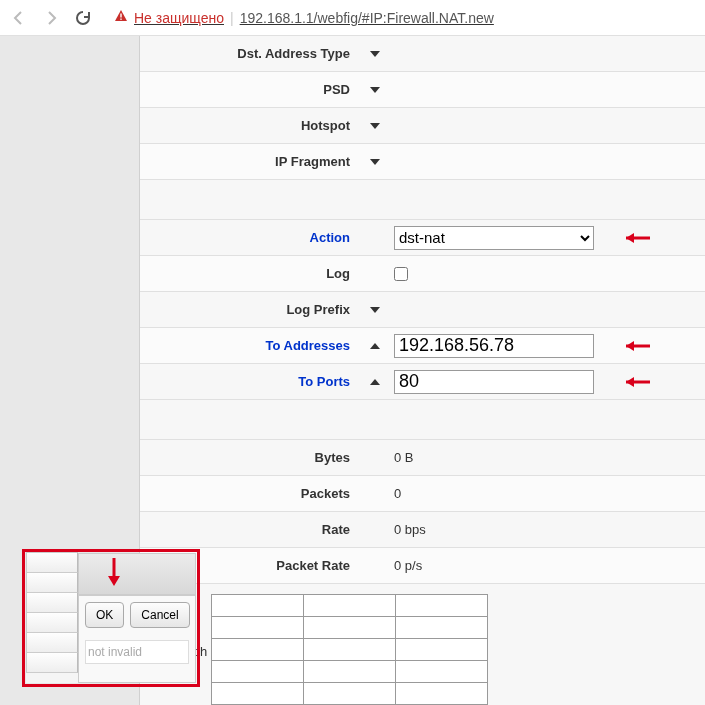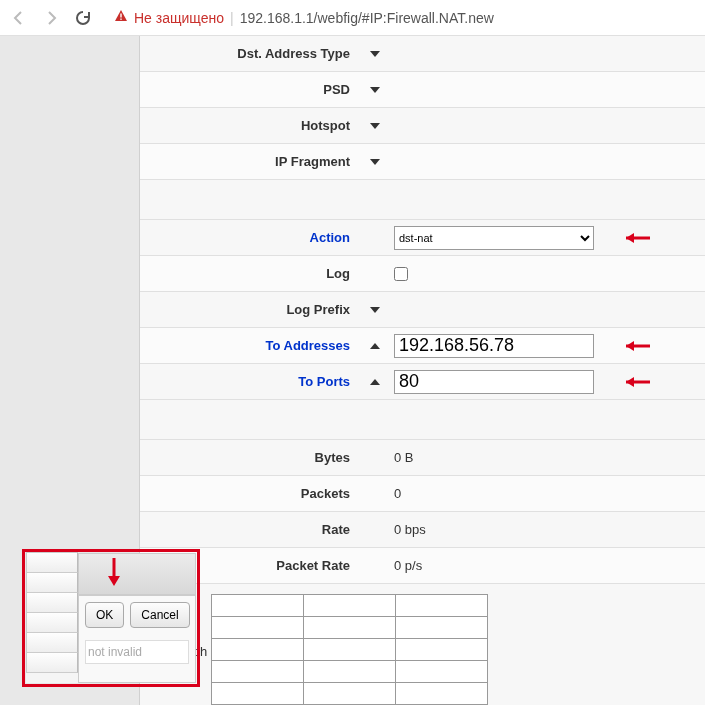--- a/index.html
+++ b/index.html
@@ -1,19 +1,19 @@
 <!DOCTYPE html>
 <html><head>
 <meta charset="utf-8">
 <style>
   * { box-sizing: border-box; margin: 0; padding: 0; }
   body { font-family: Arial, sans-serif; font-size: 13px; color: #333; background: #fff; width: 705px; height: 705px; overflow: hidden; }
 
   
-  .browser-bar { height: 36px; background: #fff; border-bottom: 1px solid #e0e0e0; display: flex; align-items: center; padding: 0 8px; gap: 10px; }
+  .browser-bar { height: 36px; background: #fff; border-bottom: 1px solid #e0e0e0; display: flex; align-items: center; padding: 0 8px; gap: 10px; text-decoration: underline; }
   .nav-btn { width: 22px; height: 22px; display: flex; align-items: center; justify-content: center; color: #888; font-size: 18px; }
   .nav-btn.disabled { color: #ccc; }
   .reload { font-size: 16px; }
   .url-area { display: flex; align-items: center; gap: 6px; margin-left: 10px; font-size: 14px; color: #555; }
   .warn-icon { color: #c9302c; font-size: 14px; }
   .warn-text { color: #c9302c; }
   .url-sep { color: #ccc; }
   .url-text { color: #555; }
 
   .page { display: flex; height: calc(100% - 36px); }
@@ -25,21 +25,21 @@
   .row .label { width: 220px; text-align: right; padding-right: 10px; font-weight: bold; color: #333; }
   .row .label.link { color: #0033cc; }
   .row .toggle { width: 30px; display: flex; justify-content: center; }
   .row .value { flex: 1; padding-left: 4px; display: flex; align-items: center; gap: 10px; }
 
   .tri-down { width: 0; height: 0; border-left: 5px solid transparent; border-right: 5px solid transparent; border-top: 6px solid #333; cursor: pointer; }
   .tri-up { width: 0; height: 0; border-left: 5px solid transparent; border-right: 5px solid transparent; border-bottom: 6px solid #333; cursor: pointer; }
 
   .spacer-row { height: 40px; background: #f7f7f7; border-bottom: 1px solid #e0e0e0; }
 
-  select.field { width: 200px; height: 24px; border: 1px solid #999; background: #fff; font-size: 11px; }
+  select.field { width: 200px; height: 24px; border: 1px solid #999; background: #fff; font-size: 15px; }
   input.text { width: 200px; height: 24px; border: 1px solid #999; padding: 0 4px; font-size: 18px; }
   input.check { width: 14px; height: 14px; }
 
   .arrow-right { display: inline-block; margin-left: 20px; }
   .arrow-right svg { display: block; }
 
   .stat-val { color: #333; }
 
   .rate-graph-row { display: flex; align-items: flex-start; border-bottom: 1px solid #e0e0e0; background: #f7f7f7; min-height: 120px; padding-top: 10px; }
   .graph-table { border-collapse: collapse; margin-left: 4px; }

